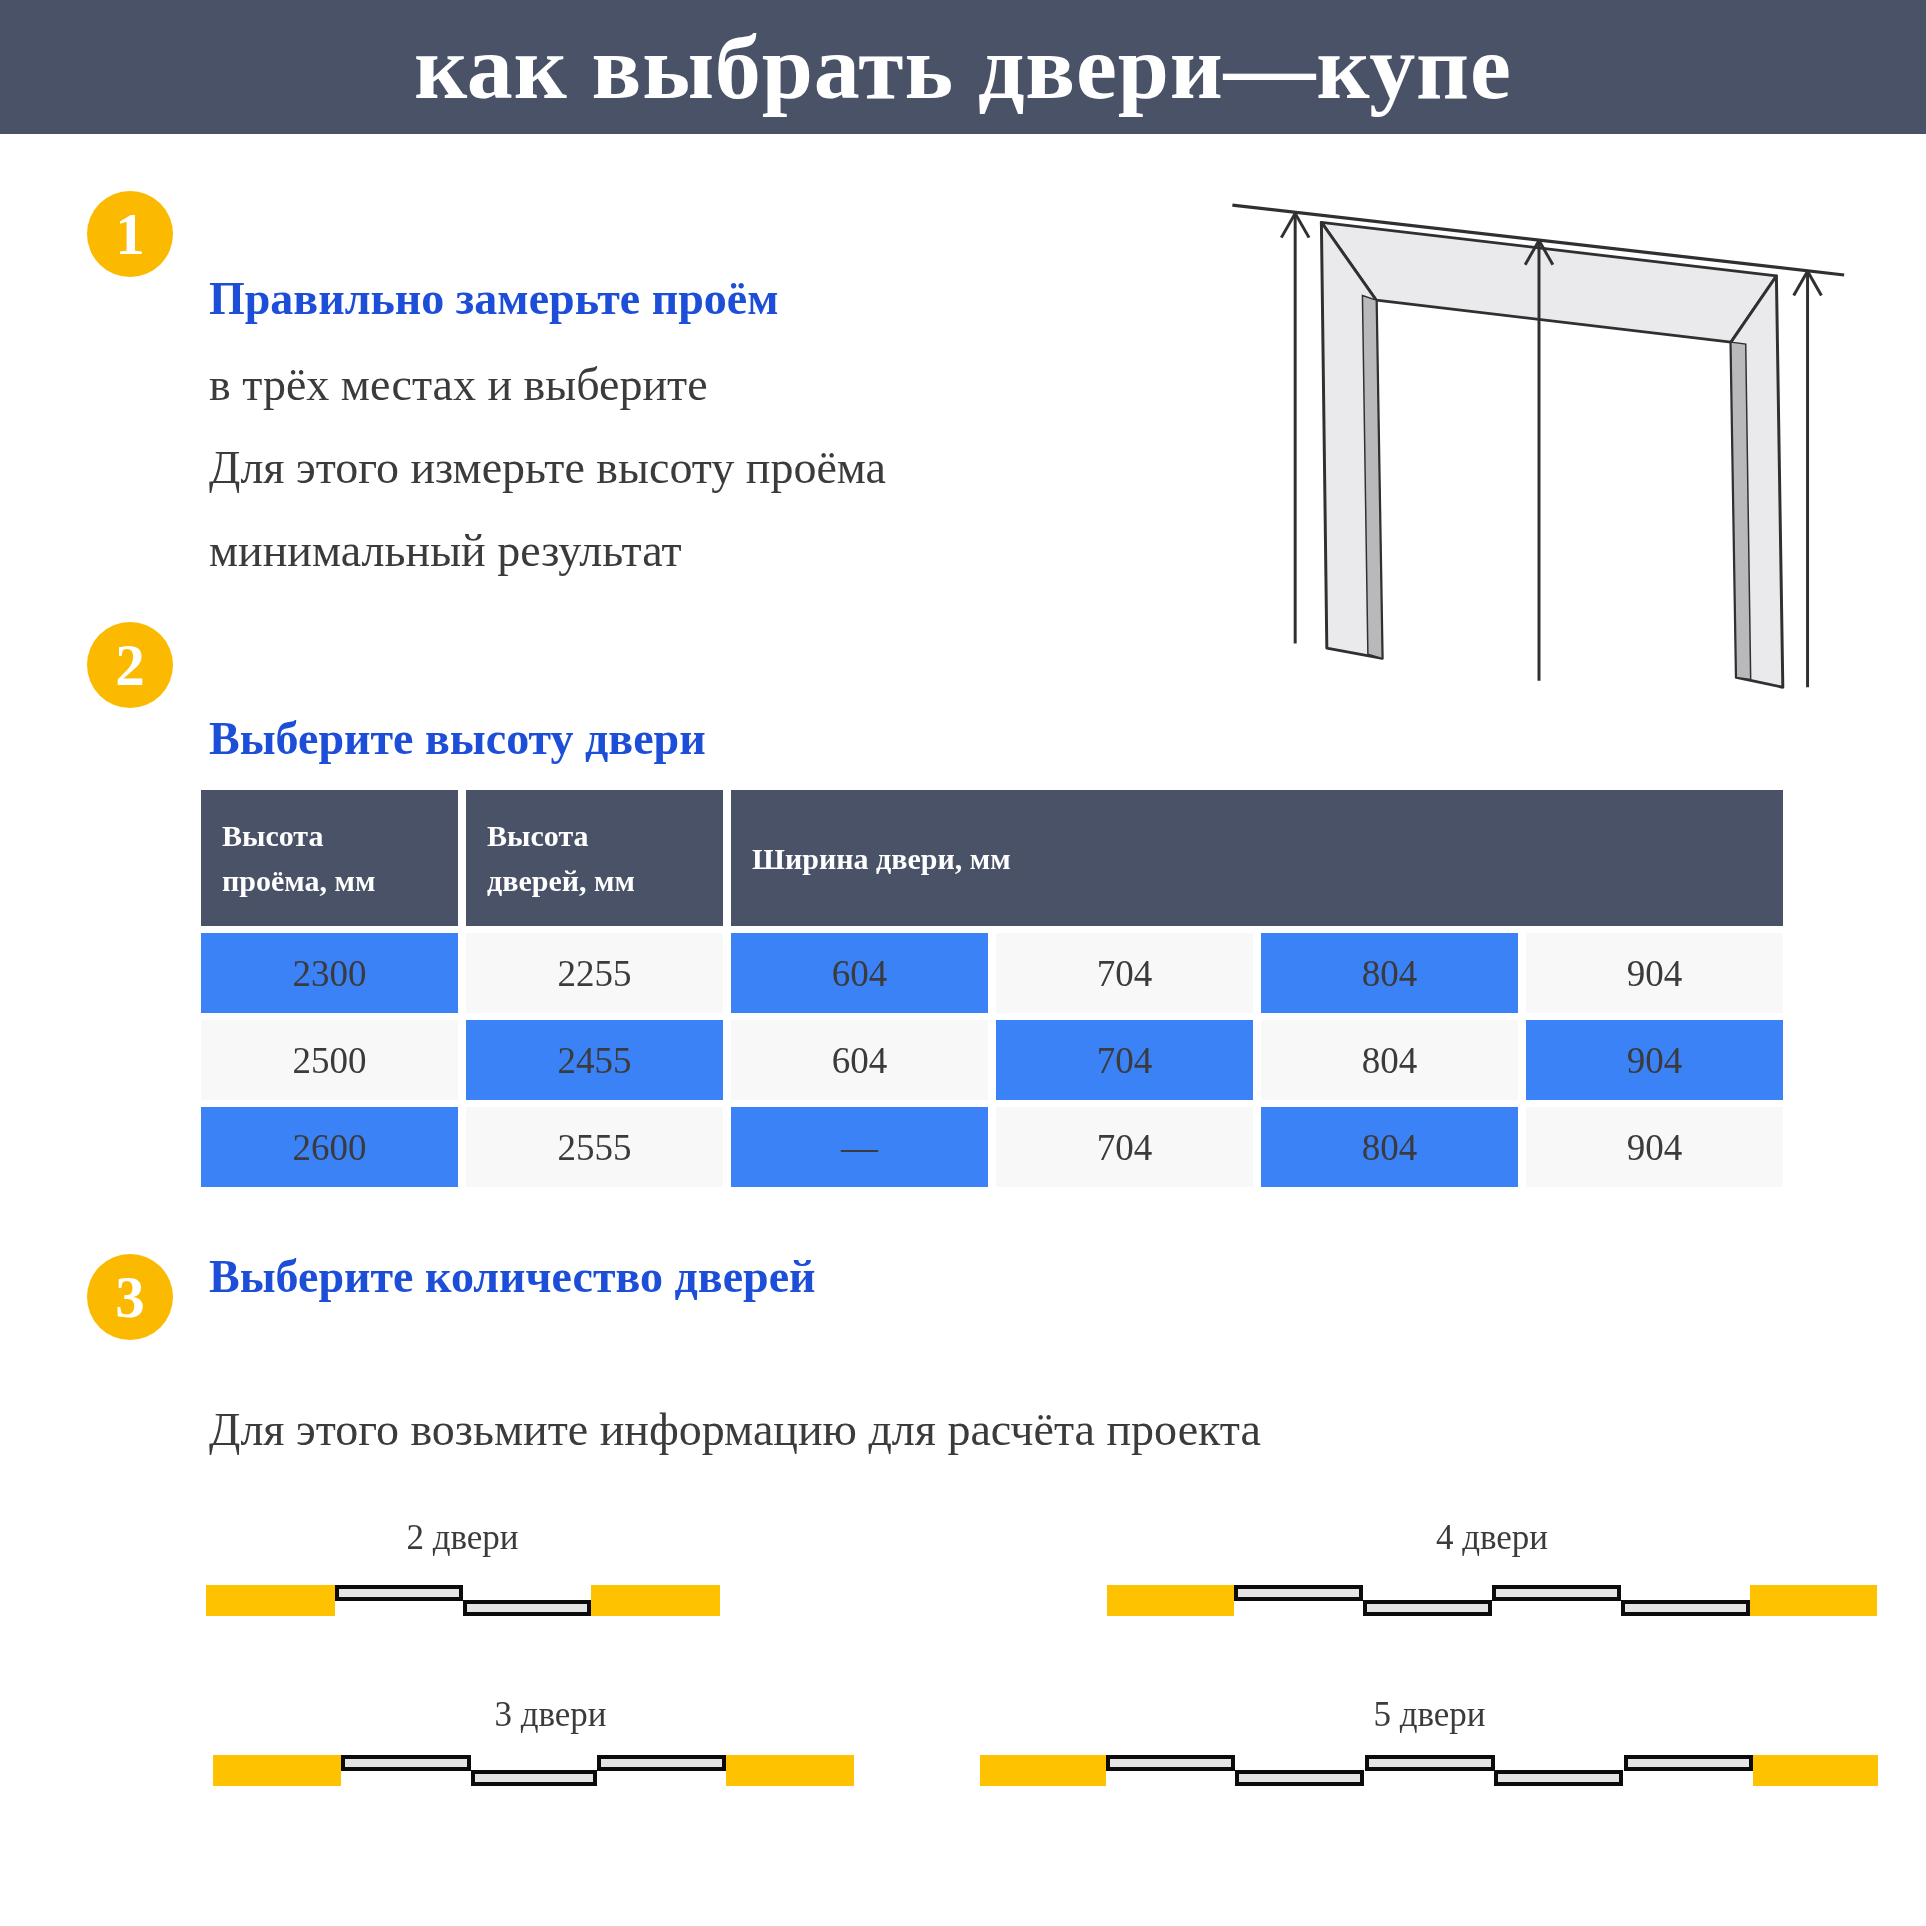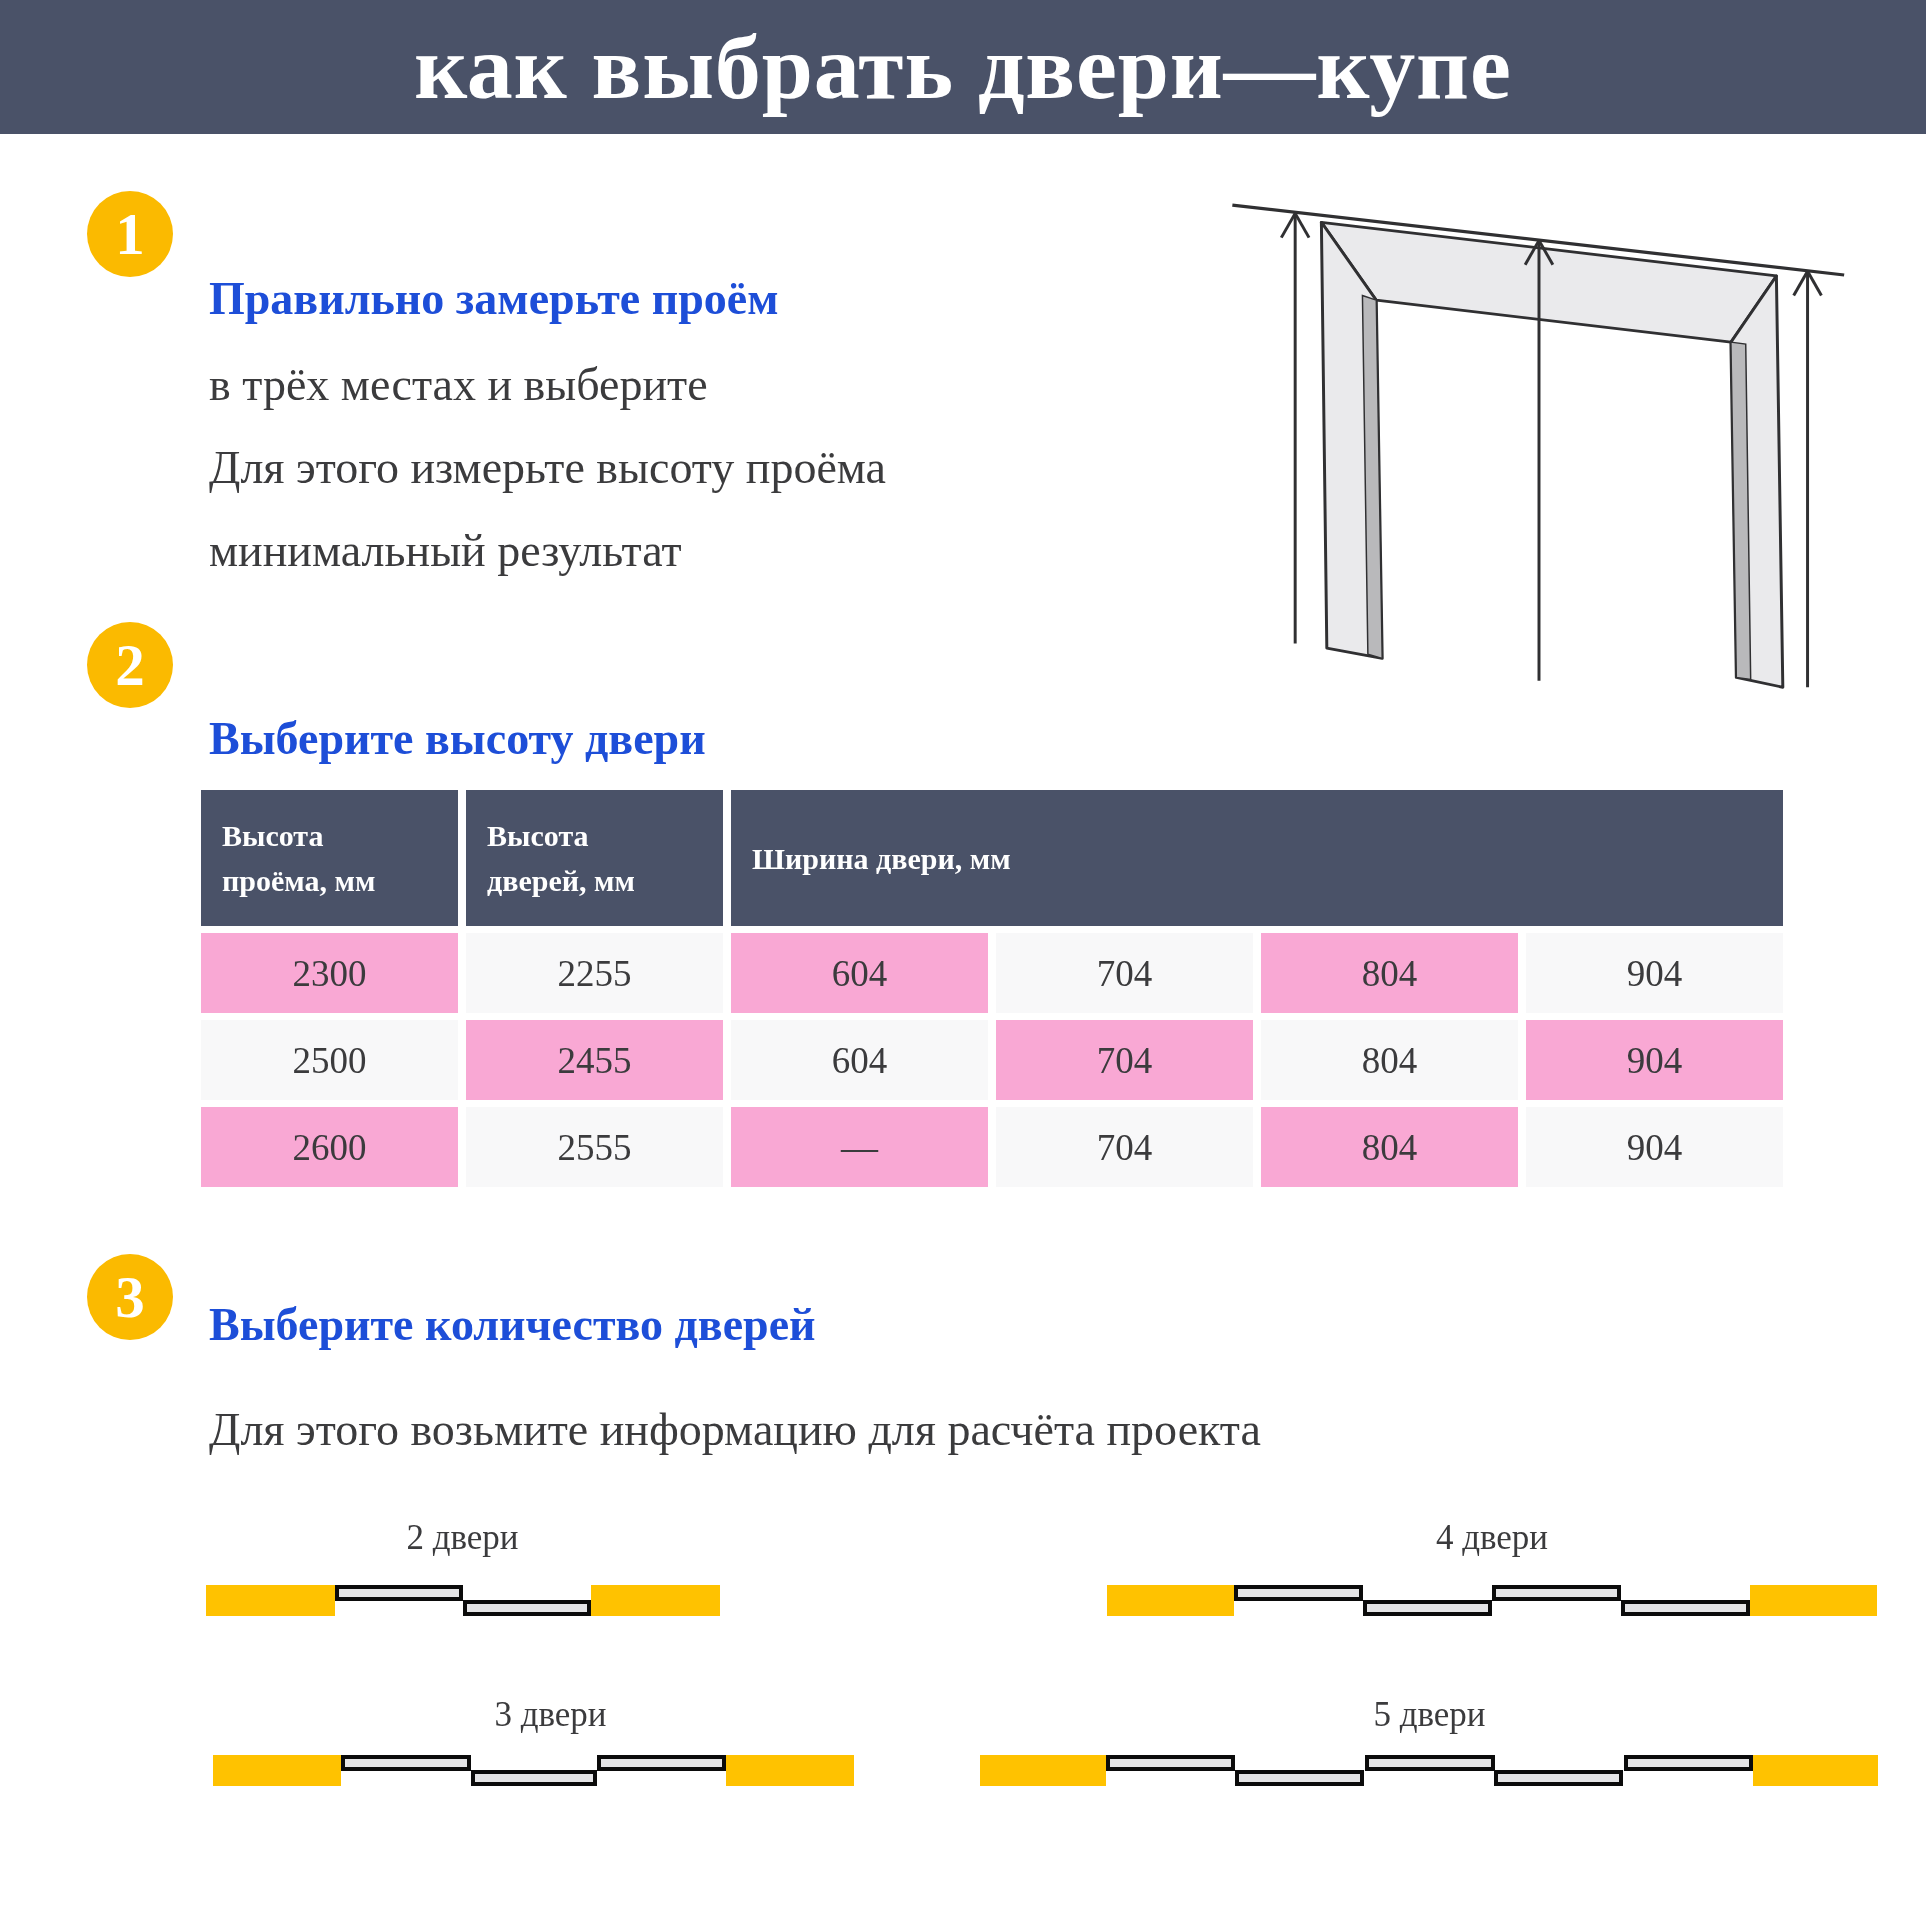--- a/index.html
+++ b/index.html
@@ -18,39 +18,39 @@
     position:absolute;width:86px;height:86px;border-radius:50%;background:#FBBA00;
     color:#FFFFFF;font-weight:700;font-size:59px;display:flex;align-items:center;justify-content:center;
   }
   #circle-1{left:87px;top:191px;}
   #circle-2{left:87px;top:622px;}
   #circle-3{left:87px;top:1254px;}
   
   .h{position:absolute;left:209px;font-weight:700;font-size:46px;line-height:58px;color:#1d4ed8;white-space:nowrap;}
   #heading-1{top:270px;}
   #heading-2{top:710px;}
-  #heading-3{top:1296px;}
+  #heading-3{top:1248px;}
   .p{position:absolute;left:209px;font-size:46px;line-height:83px;font-weight:400;color:#3B3B3D;white-space:nowrap;}
   #para-1{top:343px;}
   #para-3{top:1388px;}
   
   #size-table{
     position:absolute;left:201px;top:790px;width:1582px;
     display:grid;grid-template-columns:repeat(6,1fr);grid-template-rows:136px 80px 80px 80px;
     column-gap:8.3px;row-gap:7px;
   }
   .th{
     background:#4A5268;color:#FFFFFF;font-weight:700;font-size:30px;line-height:1.5;
     display:flex;align-items:center;padding-left:21px;box-sizing:border-box;white-space:pre-line;
   }
   .th1{grid-column:1/2;grid-row:1;}
   .th2{grid-column:2/3;grid-row:1;}
   .th3{grid-column:3/7;grid-row:1;}
   .td{display:flex;align-items:center;justify-content:center;font-size:37px;color:#3B3B3D;}
-  .dark{background:#f9a8d4;}
+  .dark{background:#3b82f6;}
   .light{background:#F8F8F9;}
   
   .bar-label{position:absolute;font-size:35px;line-height:1;text-align:center;color:#3B3B3D;}
   #label-2d{left:206px;top:1520px;width:513px;}
   #label-4d{left:1107px;top:1520px;width:770px;}
   #label-3d{left:230px;top:1697px;width:641px;}
   #label-5d{left:980px;top:1697px;width:899px;}
   .bar{position:absolute;height:31px;}
   #bar-2d{left:206px;top:1585px;width:513px;}
   #bar-4d{left:1107px;top:1585px;width:770px;}

